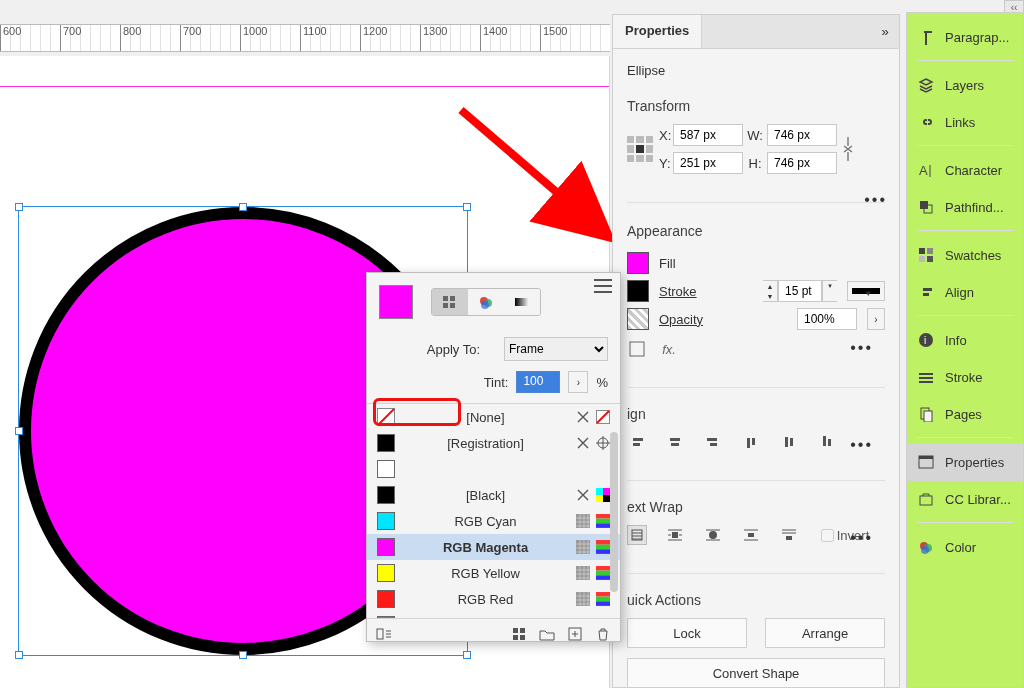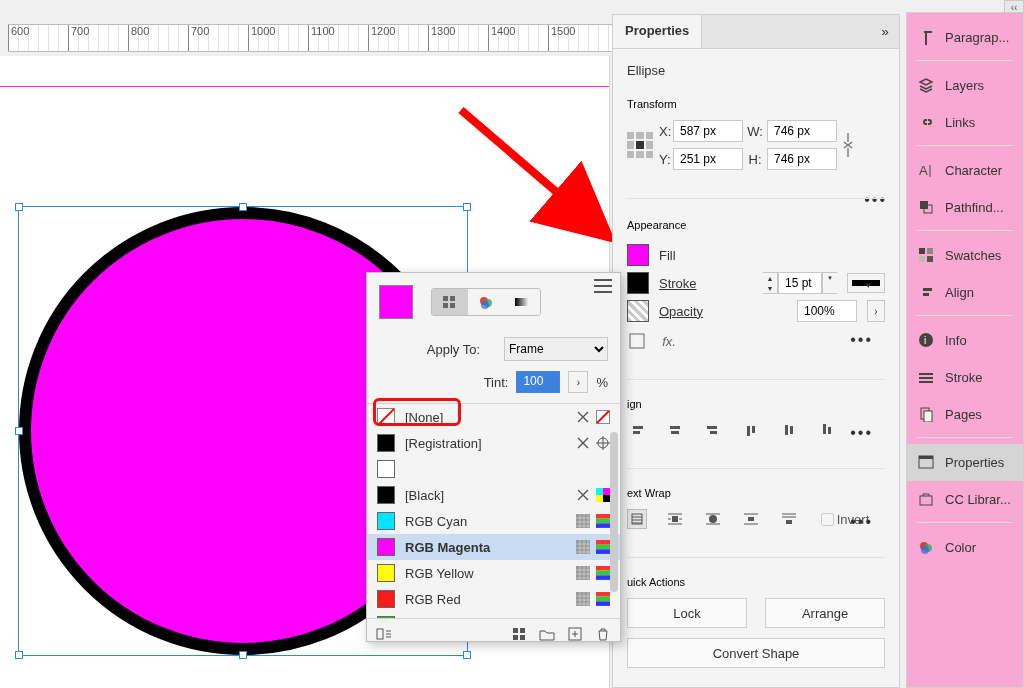--- a/index.html
+++ b/index.html
@@ -19,21 +19,21 @@
     width: 20px; height: 14px;
     background: #e8e8e8;
     border: 1px solid #c9c9c9;
     display:flex; align-items:center; justify-content:center;
     font-size:10px; color:#555;
   }
 
   
   .ruler {
     position: absolute;
-    left: 8px; top: 24px;
+    left: 0; top: 24px;
     width: 610px;
     height: 28px;
     background: #fff;
     border-top: 1px solid #bbb;
     border-bottom: 1px solid #bbb;
     font-size: 11px;
     overflow: hidden;
   }
   .ruler .mark {
     position: absolute;
@@ -118,21 +118,21 @@
     font-weight:600;
   }
   .props-panel .tabbar .chevrons {
     margin-left:auto;
     width:28px;
     display:flex; align-items:center; justify-content:center;
     font-size:13px; color:#333;
   }
   .props-panel .body { padding:10px 14px; }
   .props-panel .shape-type { padding:4px 0 16px; color:#333; }
-  .props-panel .sec-title { font-size:11px; color:#000000; margin:4px 0 10px; }
+  .props-panel .sec-title { font-size:14px; color:#404040; margin:4px 0 10px; }
   .props-panel .xform {
     display:grid;
     grid-template-columns: 32px 14px 70px 24px 70px 22px;
     row-gap:6px; align-items:center;
     font-size:13px;
   }
   .refgrid {
     width:26px; height:26px;
     display:grid; grid-template-columns:repeat(3,1fr); grid-template-rows:repeat(3,1fr);
     gap:2px;
@@ -177,21 +177,21 @@
     flex:1; height:30px; border:1px solid #cfcfcf; background:#fafafa;
     display:flex; align-items:center; justify-content:center; font-size:13px;
   }
 
   
   .sidebar {
     position:absolute;
     right:0; top:12px;
     width:118px;
     height:676px;
-    background:#f9a8d4;
+    background:#bef264;
     border:1px solid #cfcfcf;
     display:flex; flex-direction:column;
     padding:6px 0;
   }
   .sidebar .sb-item {
     display:flex; align-items:center; gap:10px;
     padding:9px 10px;
     font-size:13px;
     color:#333;
     border-bottom:1px solid transparent;
@@ -235,20 +235,21 @@
     border-bottom:1px solid #d4d4d4;
     height:216px;
     overflow:hidden;
     position:relative;
   }
   .sw-list .row {
     display:flex; align-items:center;
     height:26px;
     padding:0 10px;
     gap:10px;
+    text-align:center;
   }
   .sw-list .row.sel { background:#c9dcf2; font-weight:700; }
   .sw-list .row .box { width:18px; height:18px; border:1px solid #666; flex:none; }
   .sw-list .row .label { flex:1; font-size:13px; }
   .sw-list .row .meta { display:flex; gap:6px; }
   .sw-list .row .meta span { width:14px; height:14px; display:inline-block; }
 
   .red-none-box {
     position:absolute; border:3px solid #e11; border-radius:6px; pointer-events:none;
   }

